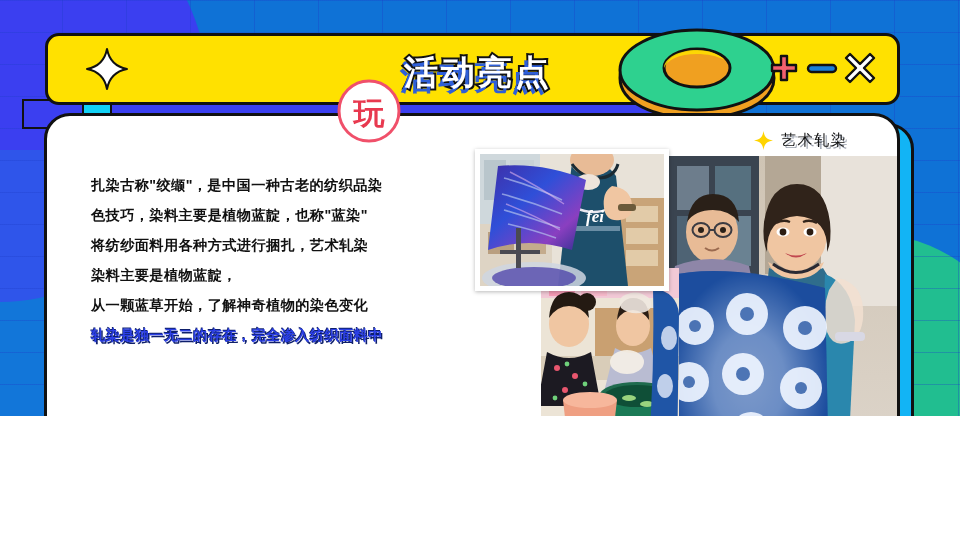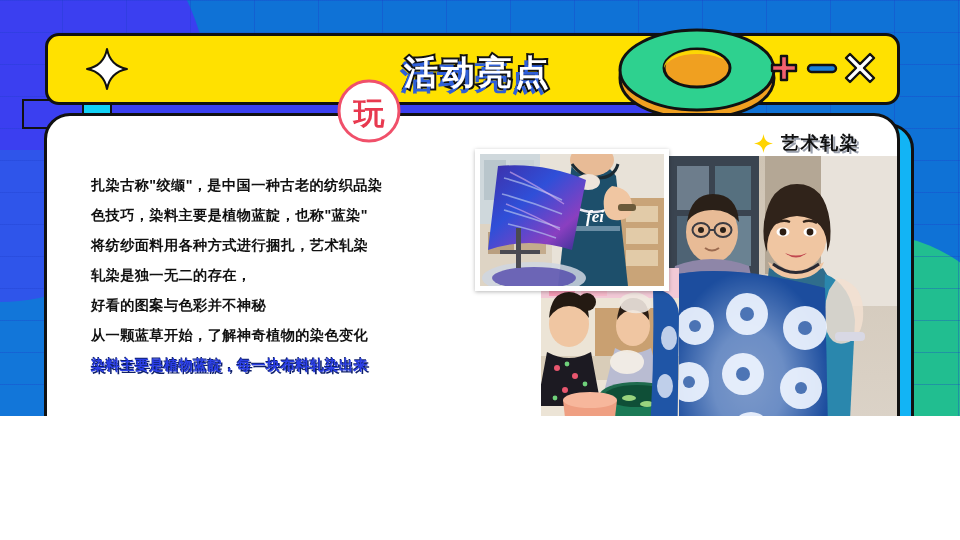--- a/index.html
+++ b/index.html
@@ -186,22 +186,22 @@
   .art-label {
     position: absolute;
     left: 707px;
     top: 15px;
     display: flex;
     align-items: center;
     gap: 8px;
   }
   .art-label-star { width: 19px; height: 19px; flex: 0 0 auto; }
   .art-label-text {
-    font-size: 18px;
-    font-weight: 700;
+    font-size: 15px;
+    font-weight: 400;
     letter-spacing: 1.5px;
     color: #111111;
     text-shadow: 2.2px 2.2px 0 #9aa0ad;
     white-space: nowrap;
   }
 
   
   .photo {
     position: absolute;
     overflow: hidden;
@@ -483,24 +483,23 @@
 
         <rect x="36" y="74" width="5" height="40" fill="#4a4a52"></rect>
         <rect x="20" y="96" width="40" height="4" fill="#4a4a52"></rect>
       </svg>
     </div>
 
     <div class="copy">
       <div class="copy-line">扎染古称"绞缬"，是中国一种古老的纺织品染</div>
       <div class="copy-line">色技巧，染料主要是植物蓝靛，也称"蓝染"</div>
       <div class="copy-line">将纺纱面料用各种方式进行捆扎，艺术轧染</div>
-      <div class="copy-line">轧染是独一无二的存在，</div>
-      <div class="copy-line">好看的图案与色彩并不神秘</div>
+      <div class="copy-line">染料主要是植物蓝靛，</div>
       <div class="copy-line">从一颗蓝草开始，了解神奇植物的染色变化</div>
-      <div class="copy-line accent">染料主要是植物蓝靛，每一块布料轧染出来</div>
+      <div class="copy-line accent">轧染是独一无二的存在，完全渗入纺织面料中</div>
     </div>
 
   </div>
 
   <div style="position:absolute; left:336px; top:78px; width:66px; height:66px;">
     <svg viewBox="0 0 66 66" style="display:block;width:100%;height:100%;">
       <circle cx="33" cy="33" r="30" fill="#ffffff" stroke="#f0506a" stroke-width="3"></circle>
       <text x="33" y="46" text-anchor="middle" font-family="'Liberation Sans','DejaVu Sans',sans-serif" font-size="31" font-weight="900" fill="#e8394f" stroke="#ffffff" stroke-width="1" paint-order="stroke fill">玩</text>
     </svg>
   </div>

